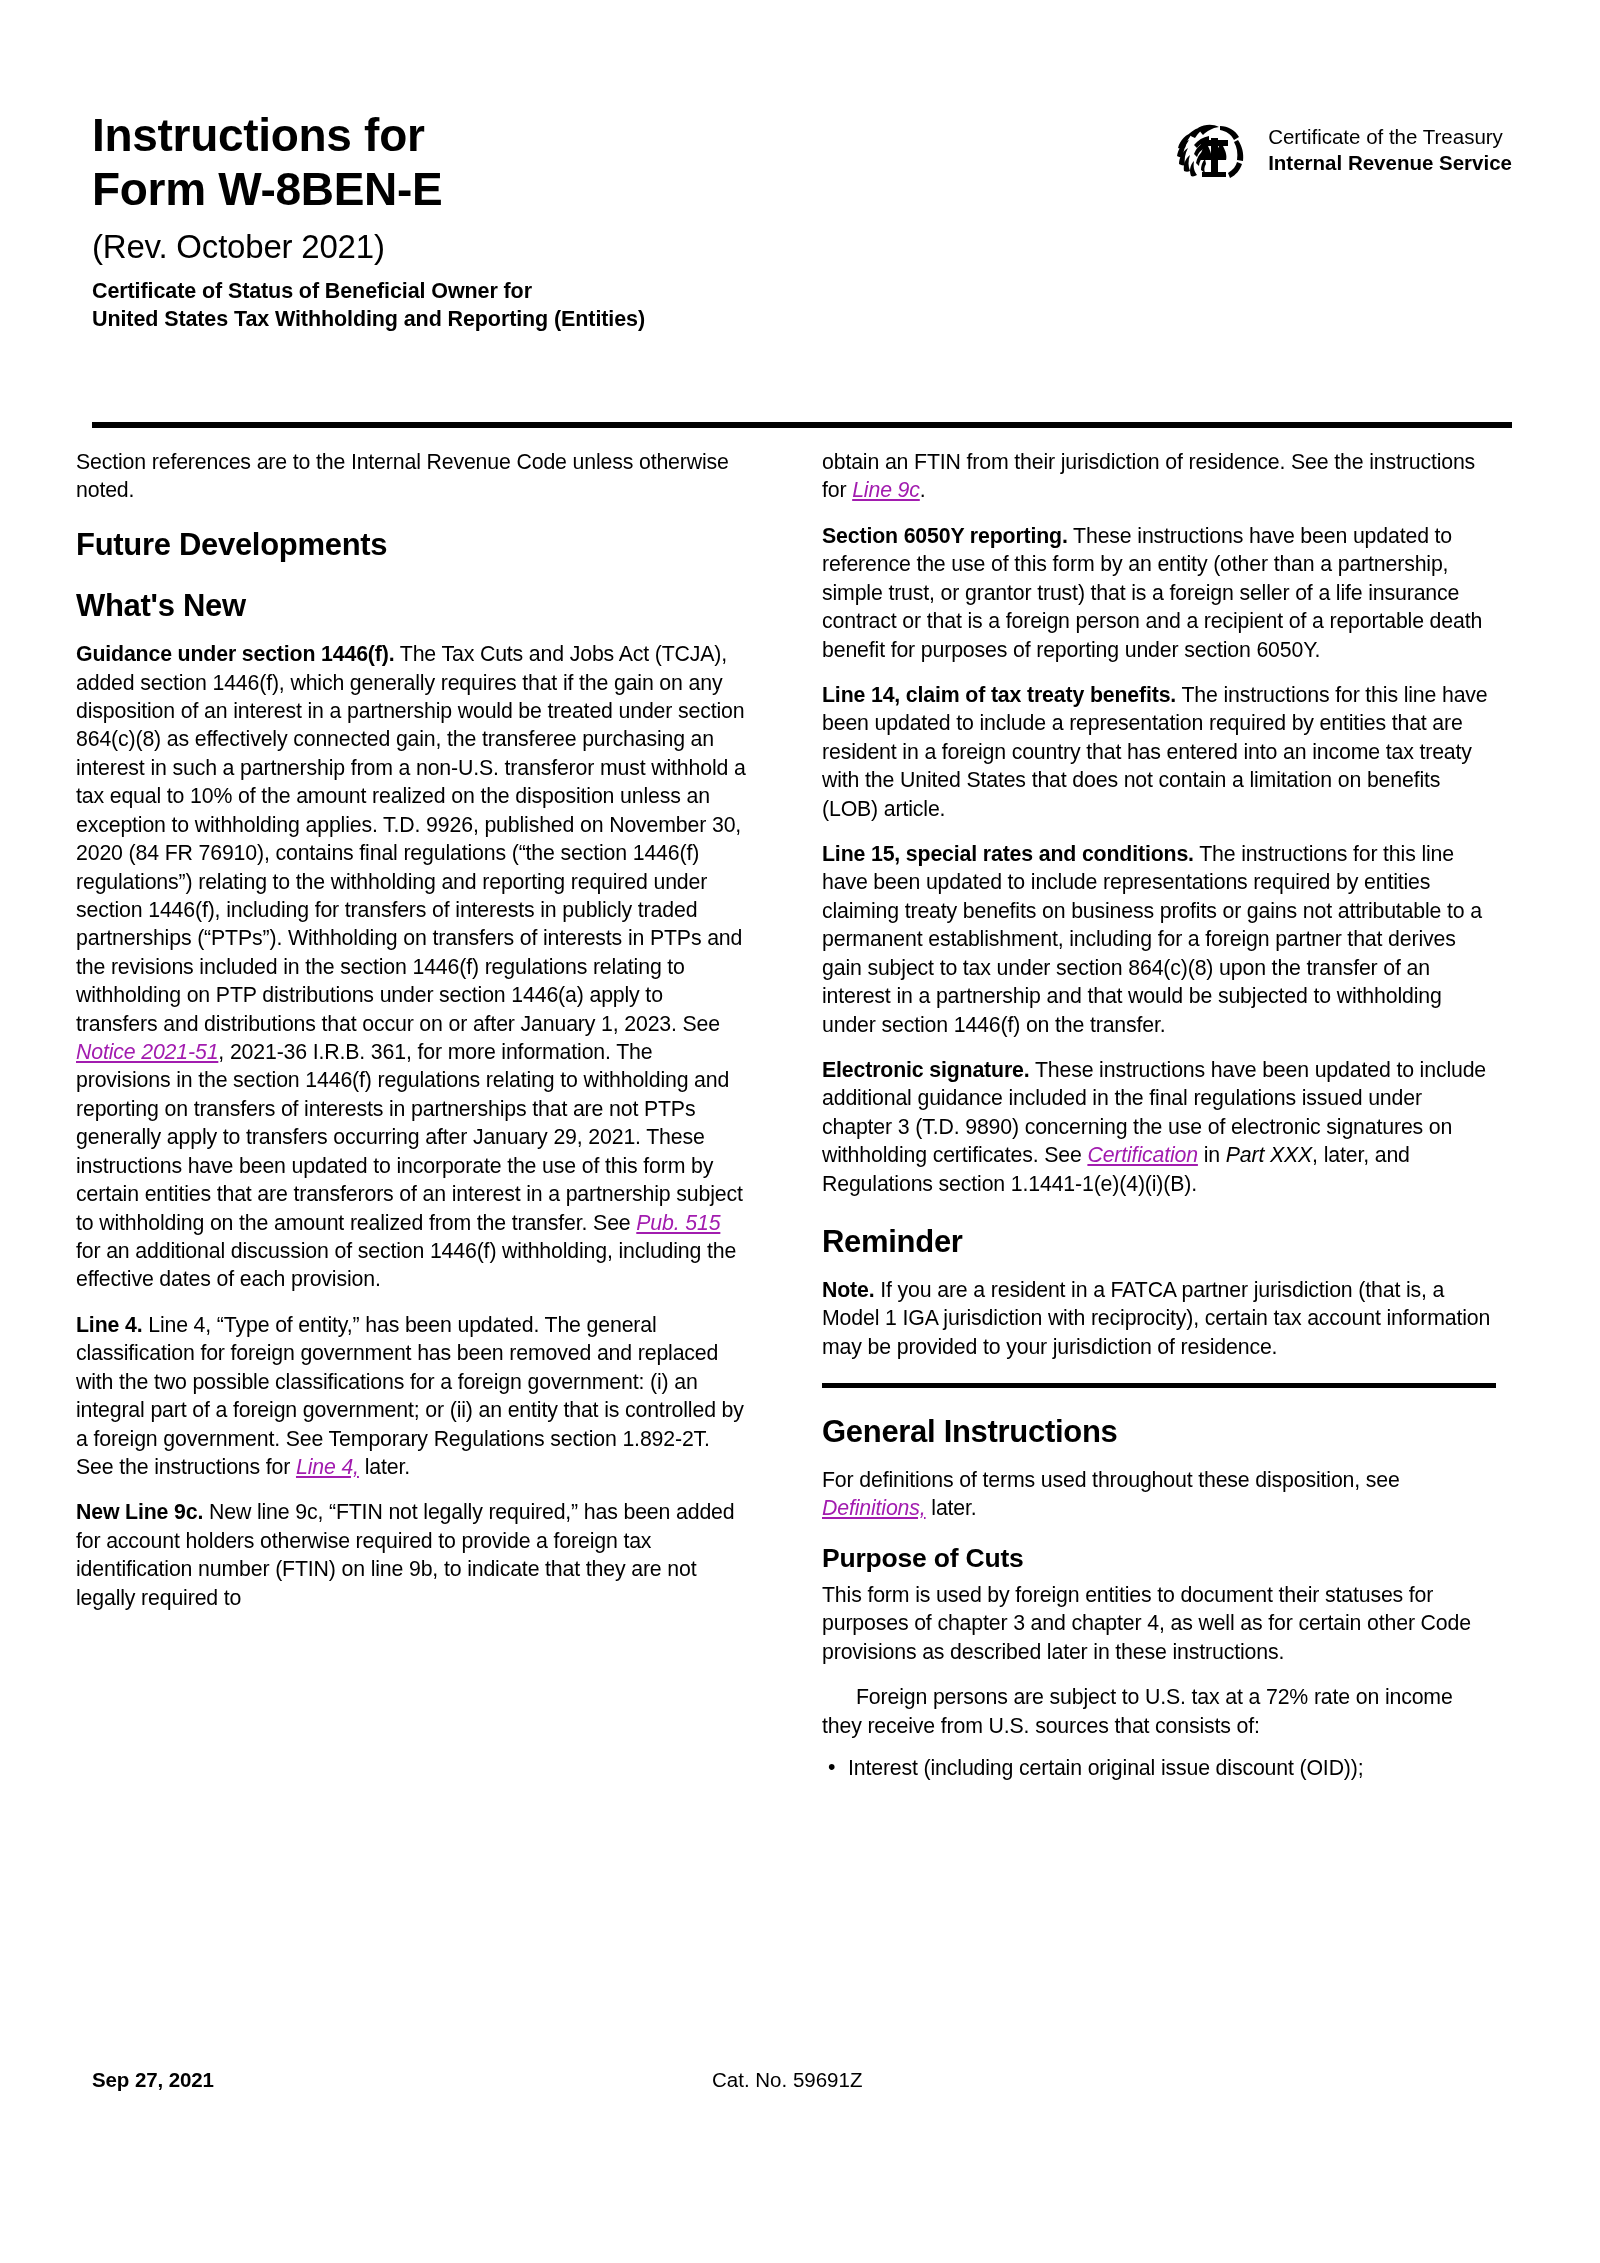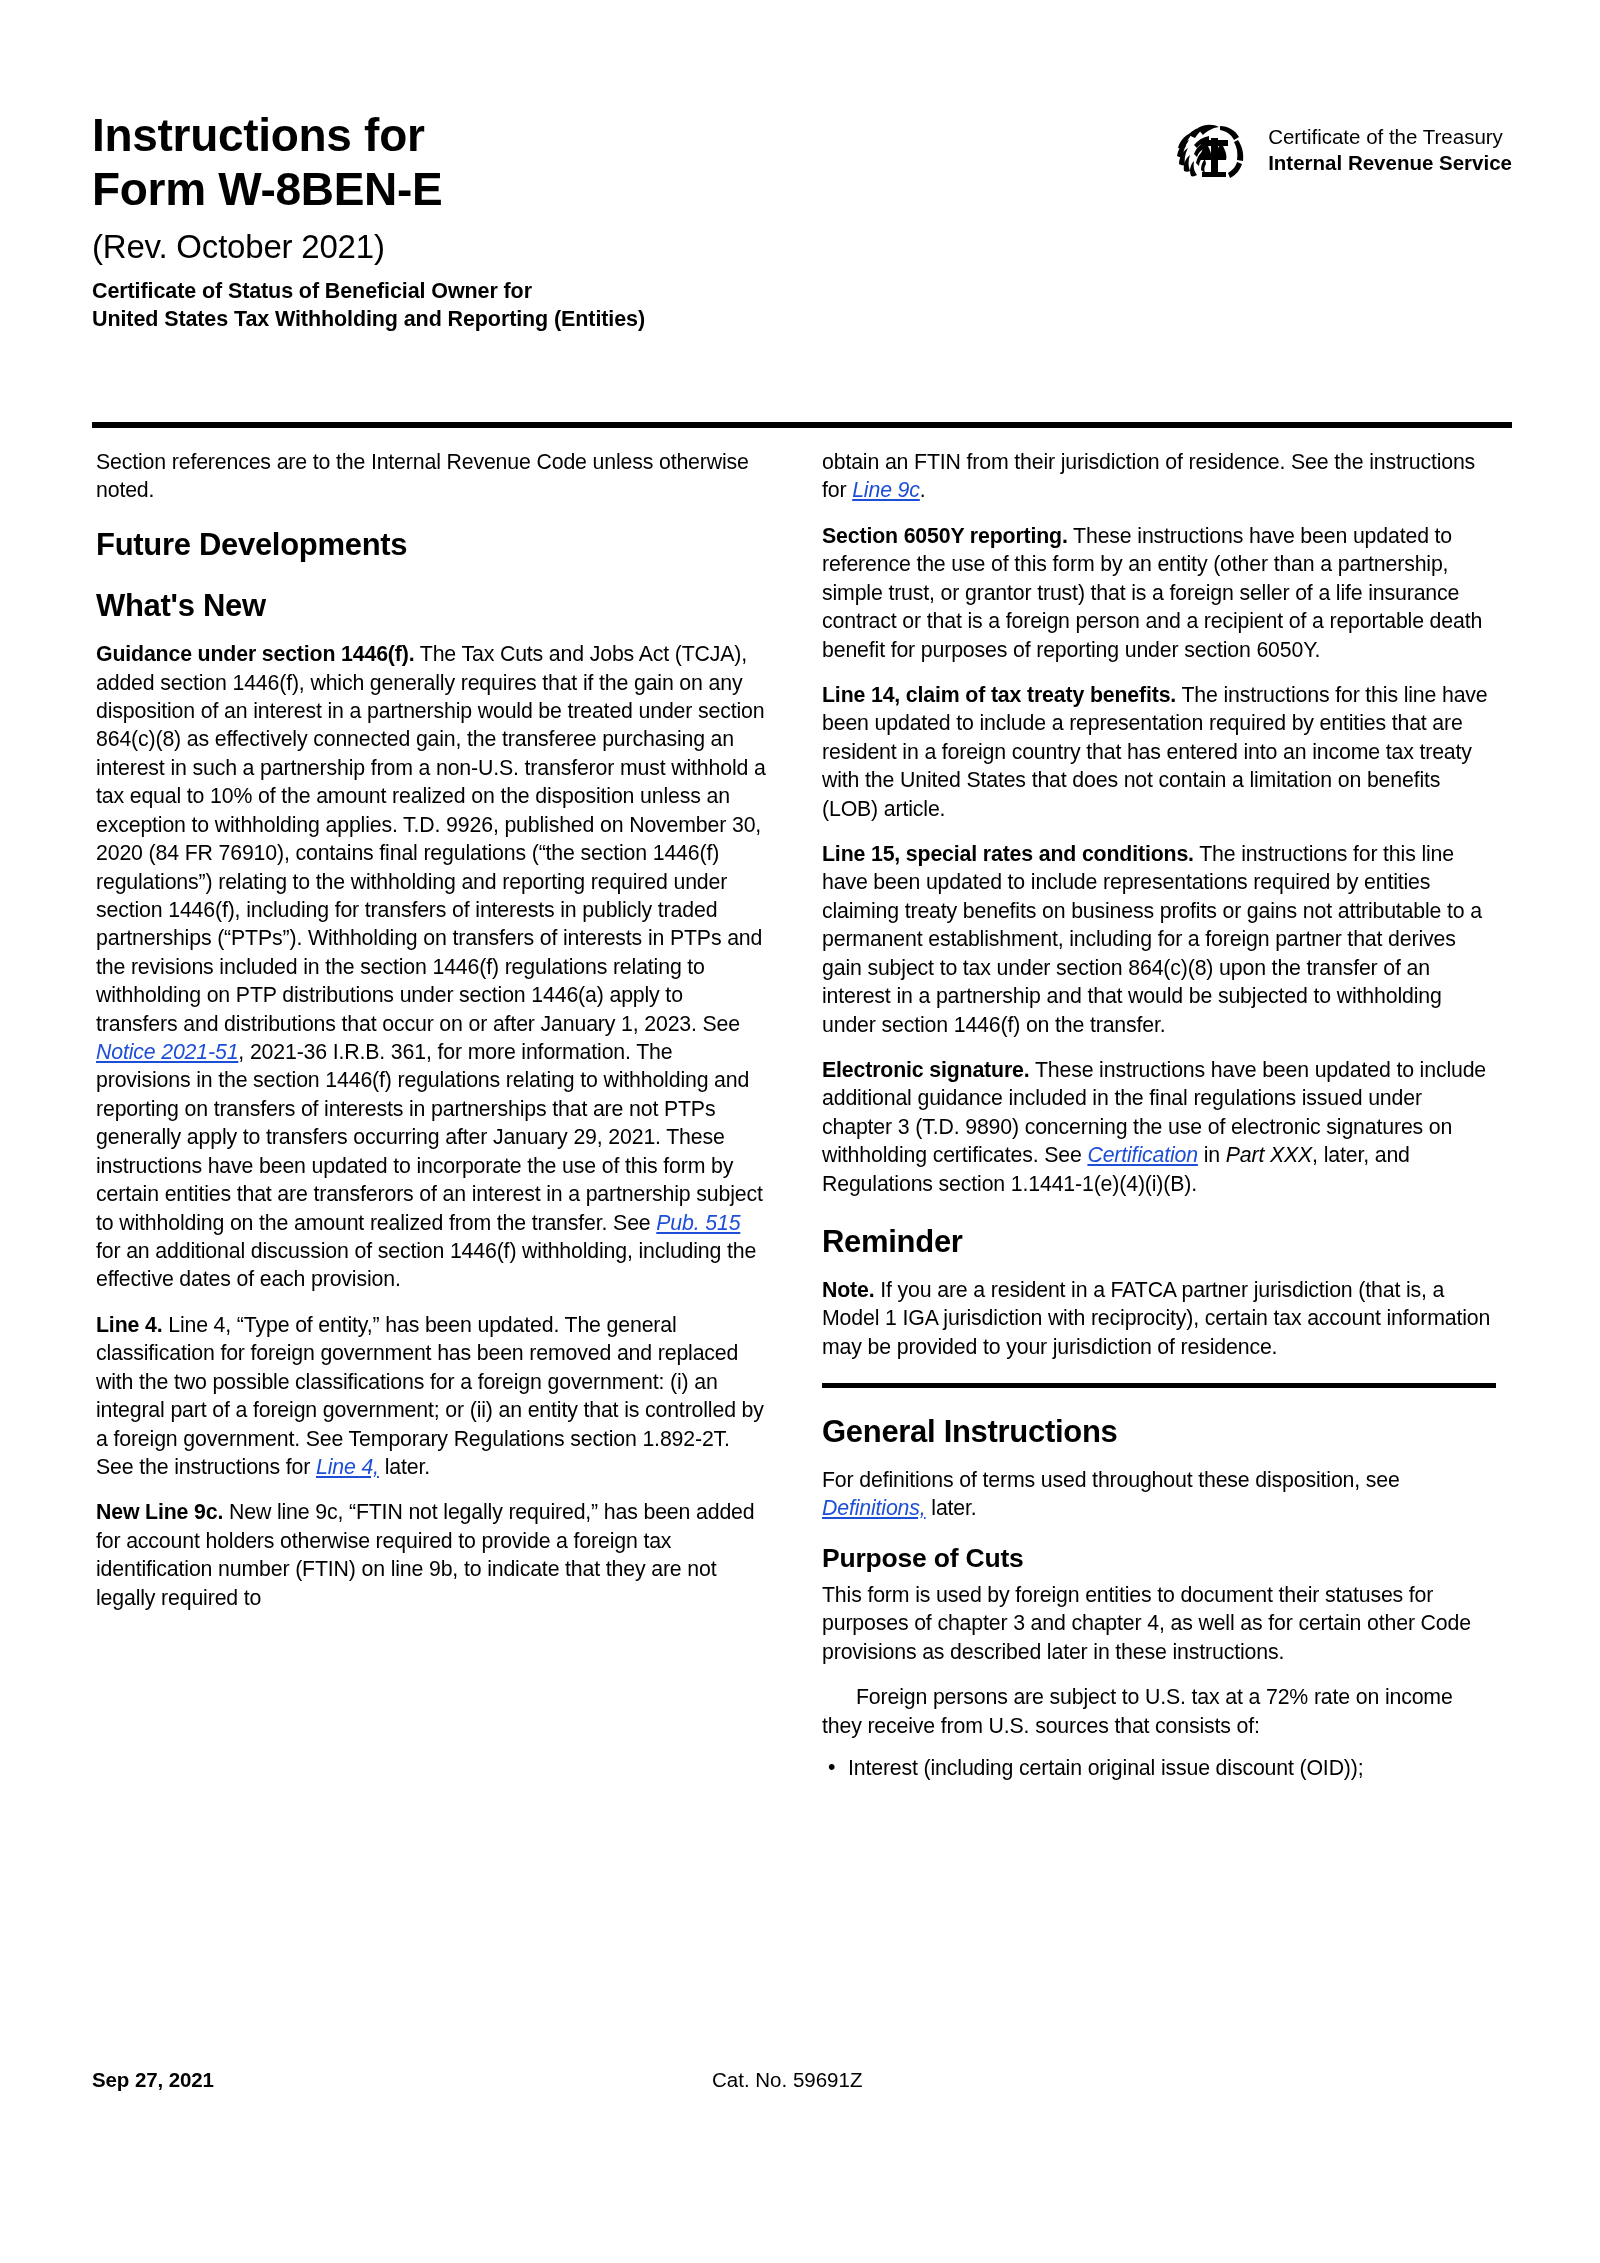--- a/index.html
+++ b/index.html
@@ -85,25 +85,25 @@
     width: 1420px;
     height: 5px;
     background: #000;
     border-top: 1px solid #000;
   }
   #header-rule { top: 422px; }
 
   
   .columns {
     position: absolute;
-    left: 96px;
+    left: 76px;
     top: 448px;
     width: 1420px;
     display: flex;
-    gap: 52px;
+    gap: 72px;
   }
   .col { width: 674px; }
 
   p.body {
     font-size: 21.3px;
     line-height: 1.335;
     margin: 0 0 17px 0;
     text-align: left;
     letter-spacing: -0.15px;
   }
@@ -120,21 +120,21 @@
   h2.section.first { margin-top: 22px; }
   h3.subsection {
     font-size: 26.5px;
     font-weight: bold;
     line-height: 1.15;
     margin: 20px 0 8px 0;
     letter-spacing: -0.2px;
   }
   .lead { font-weight: bold; }
   .lnk {
-    color: #1d4ed8;
+    color: #a21caf;
     font-style: italic;
     text-decoration: underline;
   }
   .ital { font-style: italic; }
 
   ul.bullets {
     margin: 0;
     padding: 0;
     list-style: none;
   }

